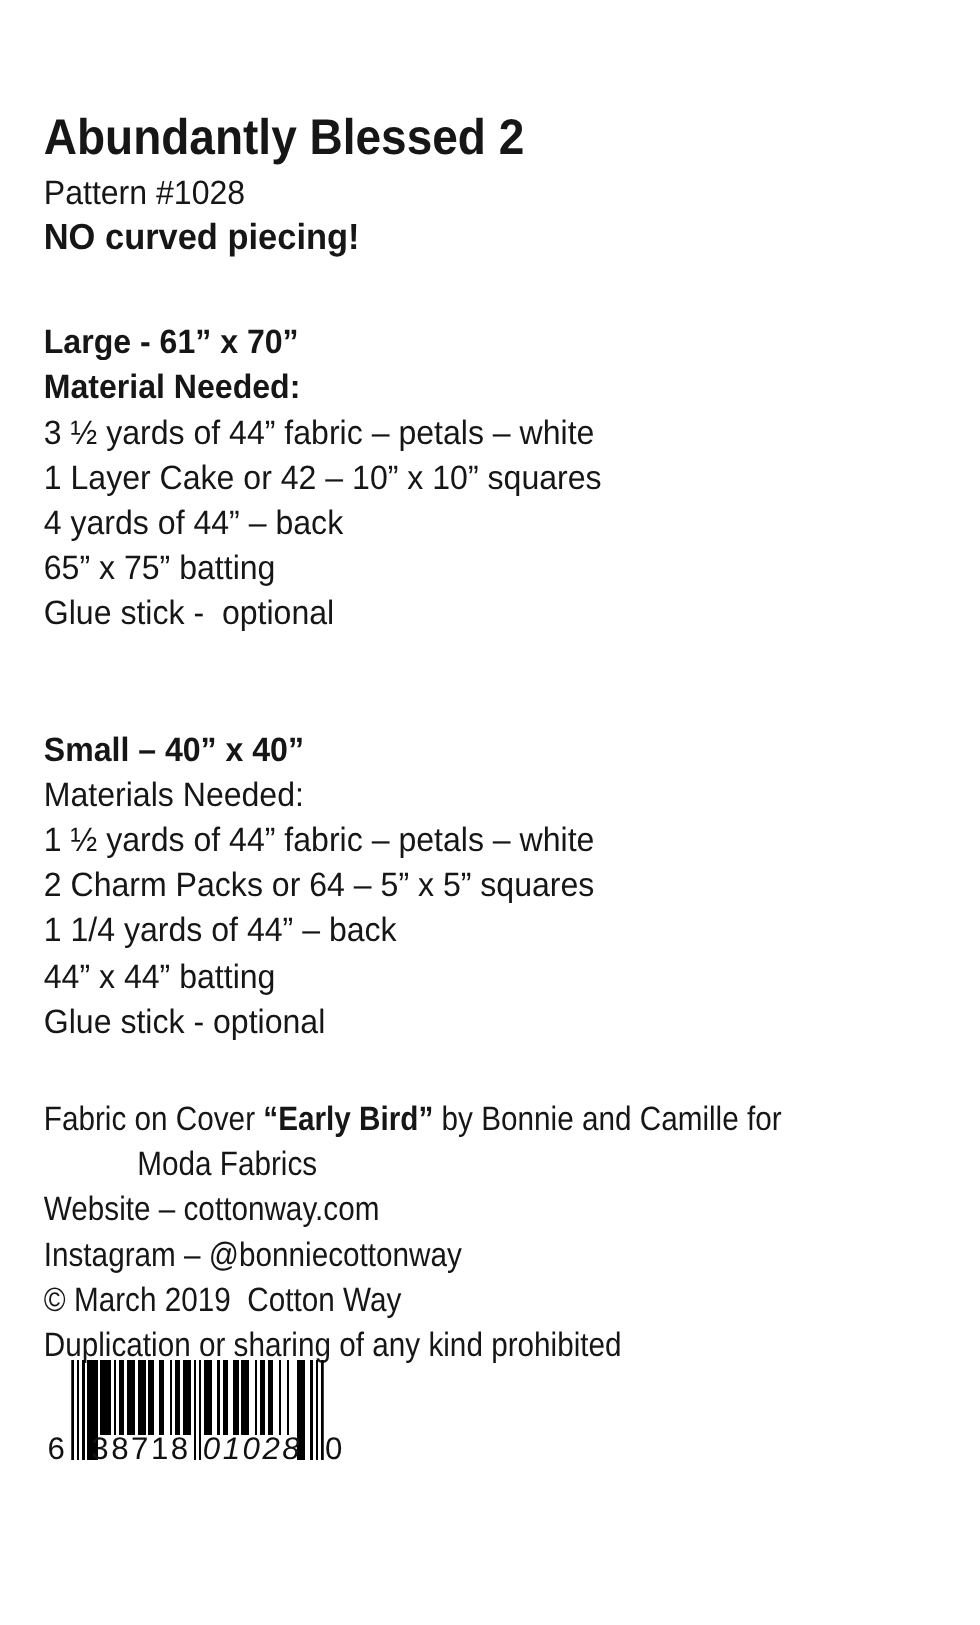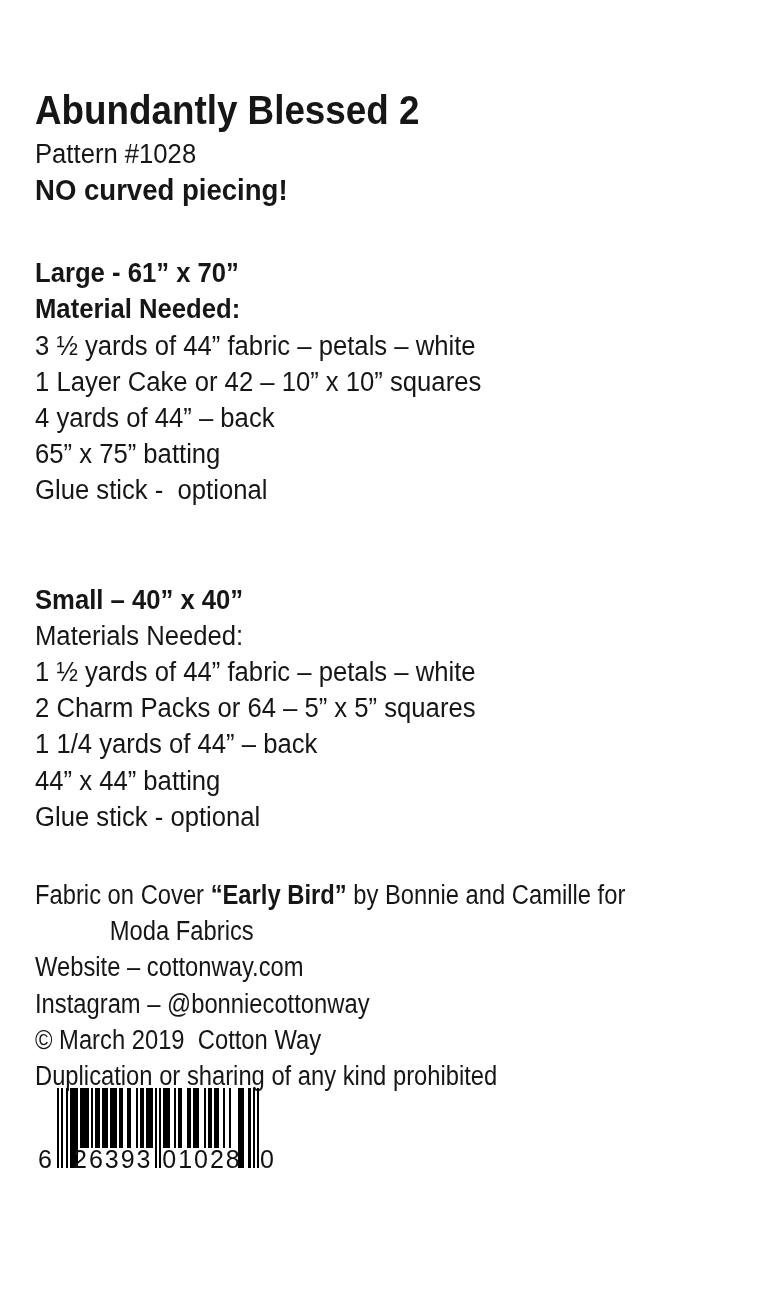--- a/index.html
+++ b/index.html
@@ -62,21 +62,21 @@
   }
   .bc-digit {
     position: absolute;
     top: 58px;
     font-size: 25px;
     line-height: 26px;
     color: #111;
   }
   .bc-system { left: -2px; }
   .bc-left  { left: 33px;  width: 76px; text-align: center; letter-spacing: 2px; }
-  .bc-right { left: 118px; width: 88px; text-align: center; letter-spacing: 2px; }
+  .bc-right { left: 118px; width: 88px; text-align: center; letter-spacing: 2px; font-style: italic; }
   .bc-check { left: 220px; }
 </style>
 </head>
 <body>
 
 <div class="page-column">
 
   <div class="title">Abundantly Blessed 2</div>
   <div class="line">Pattern #1028</div>
   <div class="line tagline">NO curved piecing!</div>
@@ -145,16 +145,16 @@
       <rect x="150.97" y="0" width="4.25" height="60"></rect>
       <rect x="157.35" y="0" width="4.25" height="60"></rect>
       <rect x="165.85" y="0" width="2.13" height="60"></rect>
       <rect x="172.23" y="0" width="2.13" height="60"></rect>
       <rect x="180.74" y="0" width="6.38" height="80"></rect>
       <rect x="191.37" y="0" width="2.13" height="80"></rect>
       <rect x="195.62" y="0" width="2.13" height="80"></rect>
       <rect x="199.87" y="0" width="2.13" height="80"></rect>
     </svg>
   <span class="bc-digit bc-system">6</span>
-  <span class="bc-digit bc-left">26393</span>
+  <span class="bc-digit bc-left">38718</span>
   <span class="bc-digit bc-right">01028</span>
   <span class="bc-digit bc-check">0</span>
 </div>
 
 </body></html>

